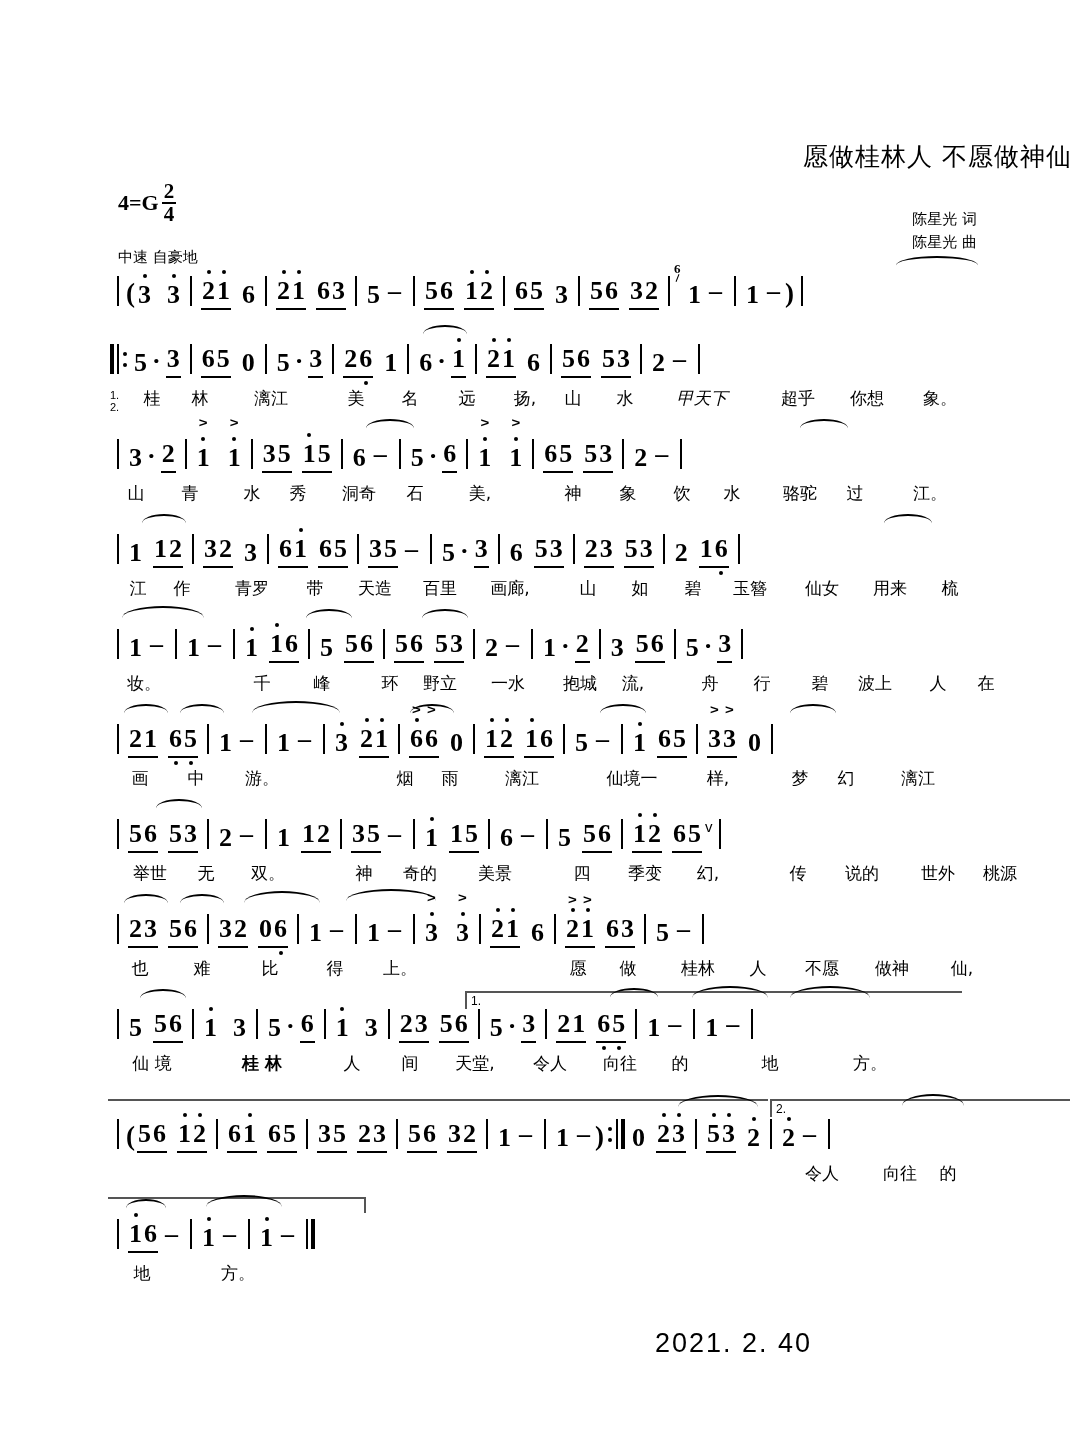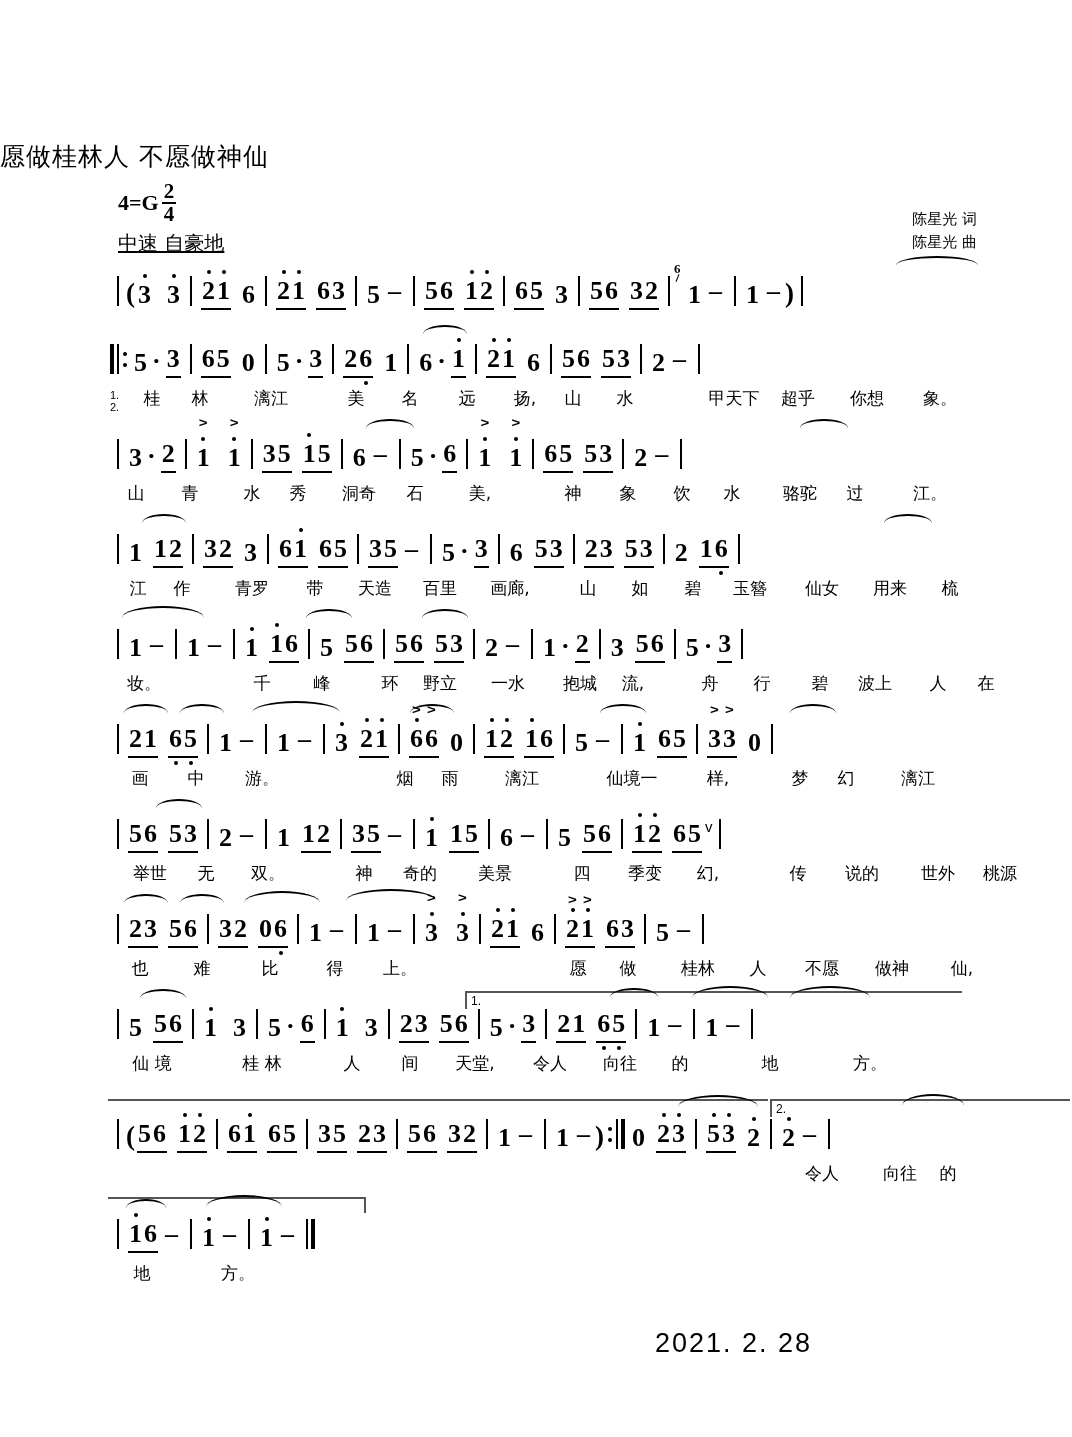--- a/index.html
+++ b/index.html
@@ -14,21 +14,21 @@
     color: #000;
     overflow: hidden;
   }
 
   
   .sheet { position: relative; width: 1072px; height: 1437px; }
 
   .title {
     position: absolute;
     top: 140px; left: 0; width: 1072px;
-    text-align: left;
+    text-align: right;
     font-size: 25px;
     font-weight: 400;
     letter-spacing: 1px;
     font-family: "DejaVu Sans", "Liberation Sans", sans-serif;
   }
 
   .keysig {
     position: absolute;
     left: 118px; top: 182px;
     font-size: 21px;
@@ -44,24 +44,23 @@
     line-height: 0.92;
     margin-left: 3px;
     font-weight: 700;
     font-size: 21px;
   }
   .frac .num { border-bottom: 2px solid #000; padding: 0 2px 1px 2px; }
   .frac .den { padding: 1px 2px 0 2px; }
 
   .tempo {
     position: absolute;
-    left: 118px; top: 230px;
-    font-size: 20px;
+    left: 118px; top: 248px;
+    font-size: 15px;
     font-family: "DejaVu Sans", sans-serif;
-    text-decoration: underline;
   }
 
   .credits {
     position: absolute;
     right: 95px; top: 208px;
     text-align: right;
     font-size: 15px;
     line-height: 1.55;
     font-family: "DejaVu Sans", sans-serif;
   }
@@ -269,21 +268,21 @@
     </span>
   </div>
 
   <div class="tempo">中速 自豪地</div>
 
   <div class="credits">
     <div>陈星光 词</div>
     <div>陈星光 曲</div>
   </div>
 
-  <div class="datestamp">2021. 2. 28</div>
+  <div class="datestamp">2021. 2. 40</div>
 
   <div class="system" style="top:262px;">
     <div class="noterow">
       <span class="bar"></span>
       <span class="paren">(</span>
       <span class="g"><span class="note up1">3</span></span>
       <span class="g" style="margin-left:12px;"><span class="note up1">3</span></span>
       <span class="bar"></span>
       <span class="beam"><span class="note up1">2</span><span class="note up1">1</span></span>
       <span class="g" style="margin-left:8px;"><span class="note">6</span></span>
@@ -362,21 +361,21 @@
       </span>
       <span class="ly" style="left:42px;">桂</span>
       <span class="ly" style="left:90px;">林</span>
       <span class="ly" style="left:161px;">漓江</span>
       <span class="ly" style="left:246px;">美</span>
       <span class="ly" style="left:300px;">名</span>
       <span class="ly" style="left:357px;">远</span>
       <span class="ly" style="left:415px;">扬,</span>
       <span class="ly" style="left:463px;">山</span>
       <span class="ly" style="left:515px;">水</span>
-      <span class="ly" style="left:624px;">甲天下</span>
+      <span class="ly" style="left:592px;font-style:italic;">甲天下</span>
       <span class="ly" style="left:688px;">超乎</span>
       <span class="ly" style="left:757px;">你想</span>
       <span class="ly" style="left:830px;">象。</span>
     </div>
   </div>
 
   <div class="system" style="top:425px;">
     <div class="noterow">
       <span class="bar"></span>
       <span class="g"><span class="note">3</span></span>
@@ -711,21 +710,21 @@
       <span class="g"><span class="note">1</span></span>
         <span class="dash">–</span>
       <span class="bar"></span>
       <span class="slur" style="left:30px;  top:-6px; width:46px;"></span>
       <span class="slur" style="left:500px; top:-7px; width:48px;"></span>
       <span class="slur wide" style="left:582px; top:-9px; width:76px;"></span>
       <span class="slur wide" style="left:680px; top:-9px; width:80px;"></span>
     </div>
     <div class="lyricrow">
       <span class="ly" style="left:42px;">仙 境</span>
-      <span class="ly" style="left:152px;">桂 林</span>
+      <span class="ly" style="left:152px;font-weight:bold;">桂 林</span>
       <span class="ly" style="left:242px;">人</span>
       <span class="ly" style="left:300px;">间</span>
       <span class="ly" style="left:365px;">天堂,</span>
       <span class="ly" style="left:440px;">令人</span>
       <span class="ly" style="left:510px;">向往</span>
       <span class="ly" style="left:570px;">的</span>
       <span class="ly" style="left:660px;">地</span>
       <span class="ly" style="left:760px;">方。</span>
     </div>
   </div>

